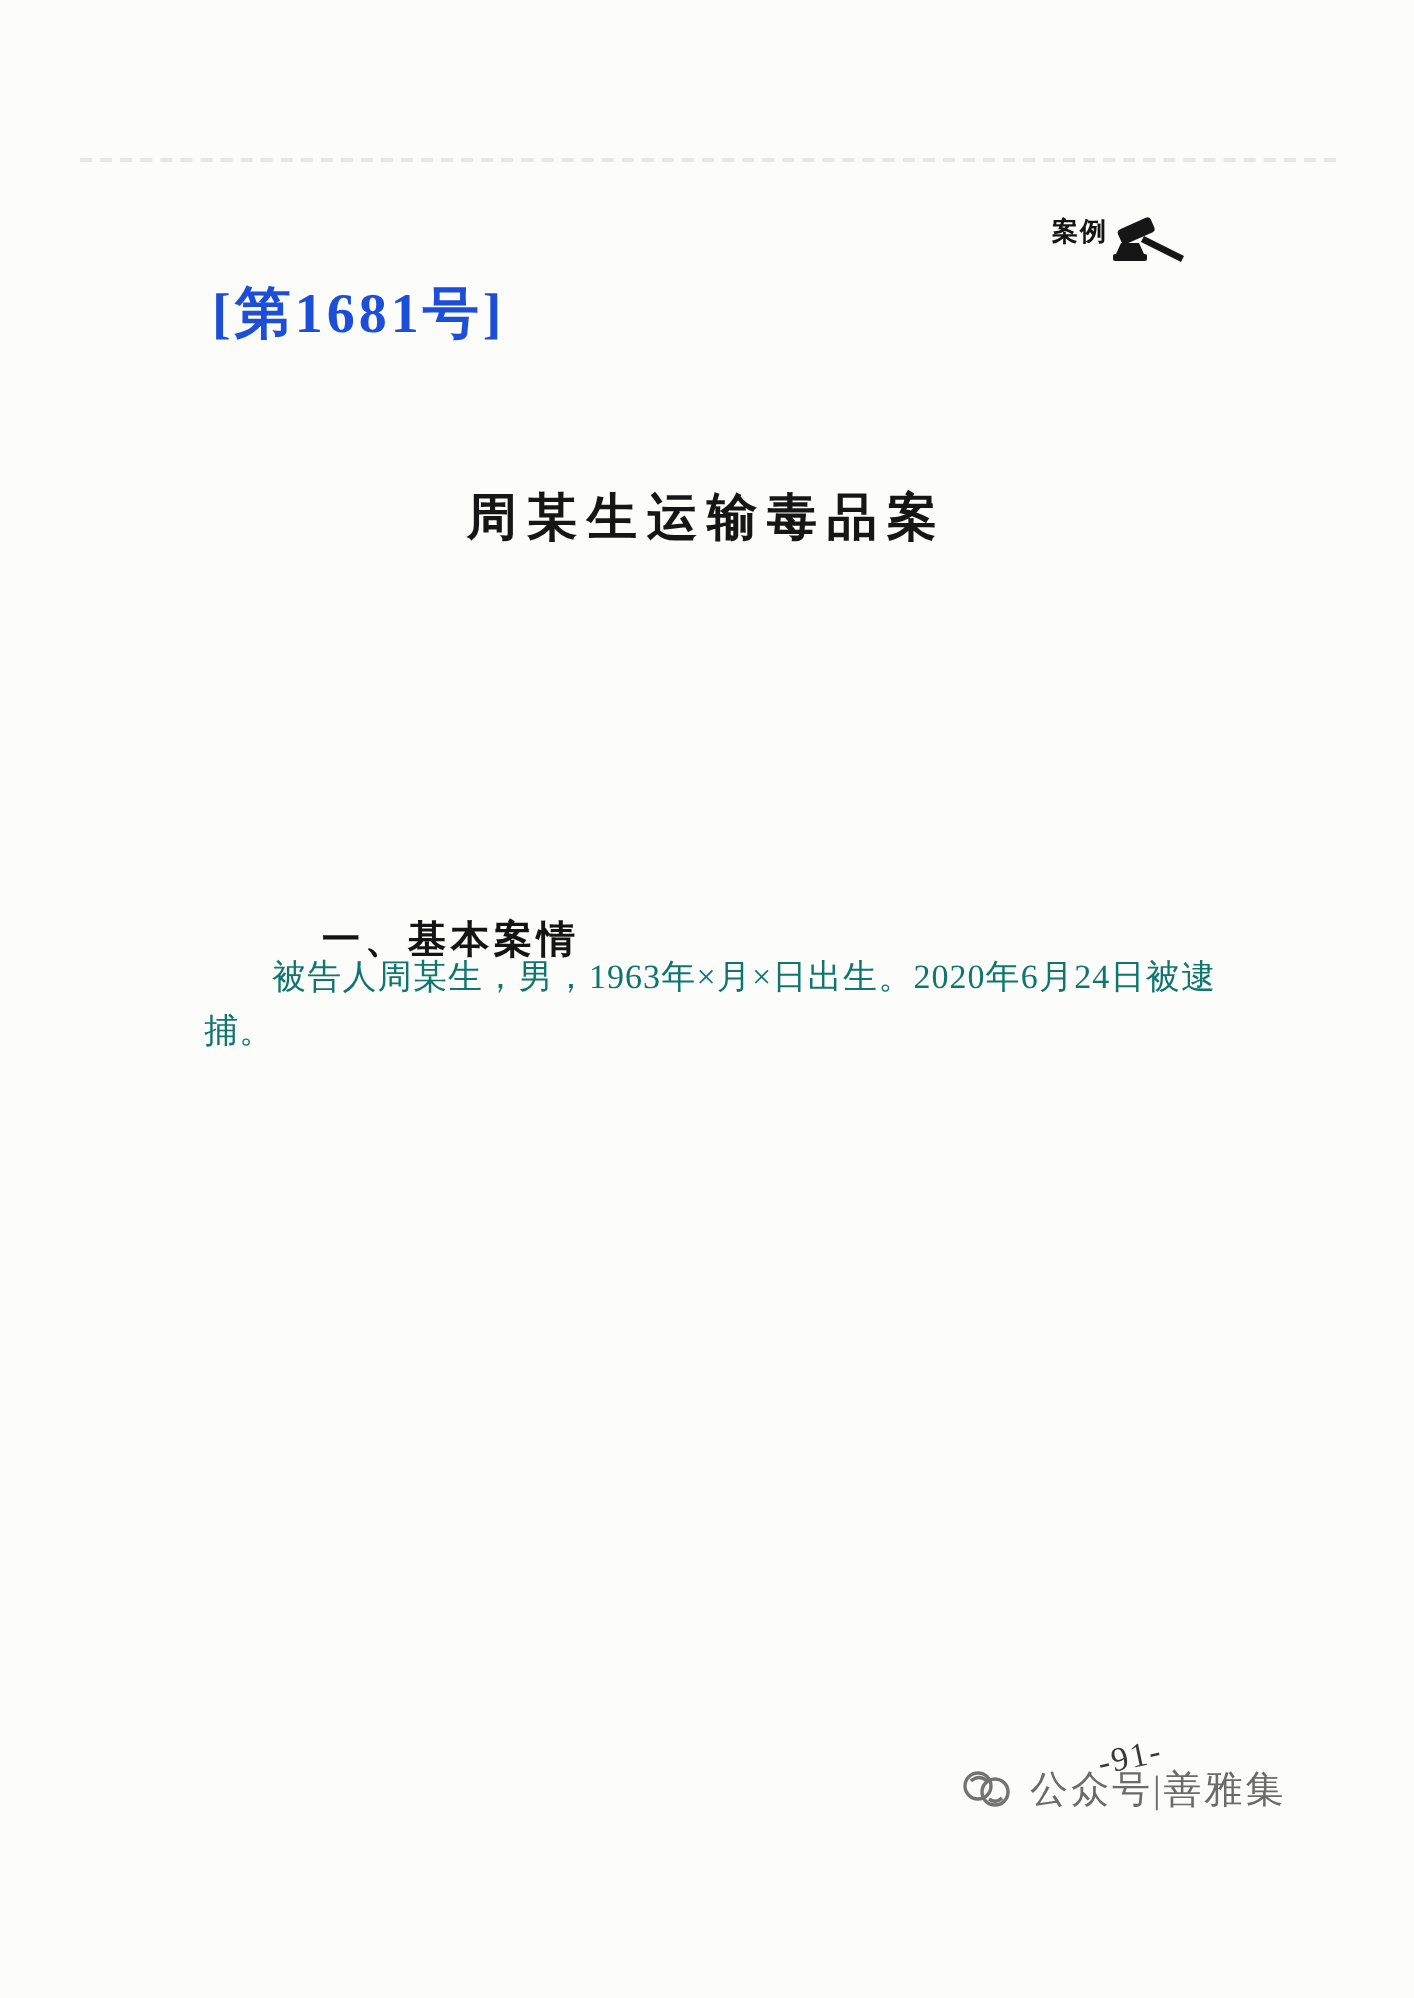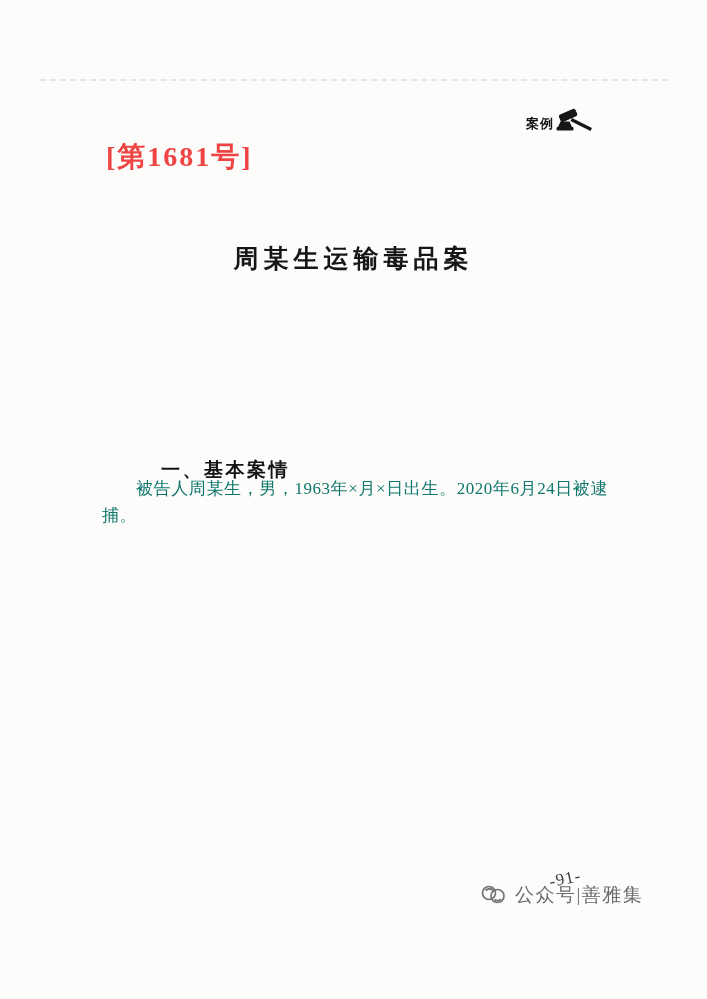--- a/index.html
+++ b/index.html
@@ -10,30 +10,30 @@
     overflow:hidden;
     font-family:"Liberation Serif","DejaVu Serif",serif;
     color:#1c1c1c;
   }
   .scan-line {
     position:absolute; top:79px; left:40px; width:628px; height:0;
     border-top:2px dashed rgba(100,100,100,0.14);
   }
   .corner-badge {
     position:absolute; top:107px; left:526px;
-    display:flex; align-items:flex-end; gap:1px;
+    display:flex; align-items:flex-start; gap:1px;
   }
   .badge-label {
     font-family:"Liberation Sans","DejaVu Sans",sans-serif;
     font-weight:bold; font-size:13px; letter-spacing:1px; color:#141414;
   }
   .gavel svg { display:block; }
   .case-number {
     position:absolute; top:138px; left:106px;
-    font-size:28px; font-weight:bold; letter-spacing:2px; color:#ef4444;
+    font-size:28px; font-weight:bold; letter-spacing:2px; color:#1d4ed8;
   }
   .doc-title {
     position:absolute; top:242px; left:0; width:707px; margin:0;
     text-align:center; font-size:25px; font-weight:bold; letter-spacing:5px; color:#161616;
   }
   .subtitle {
     position:absolute; top:295px; left:0; width:664px;
     text-align:center; font-size:17px; font-weight:bold;
     letter-spacing:3px; line-height:33px; color:#1e1e1e;
   }

